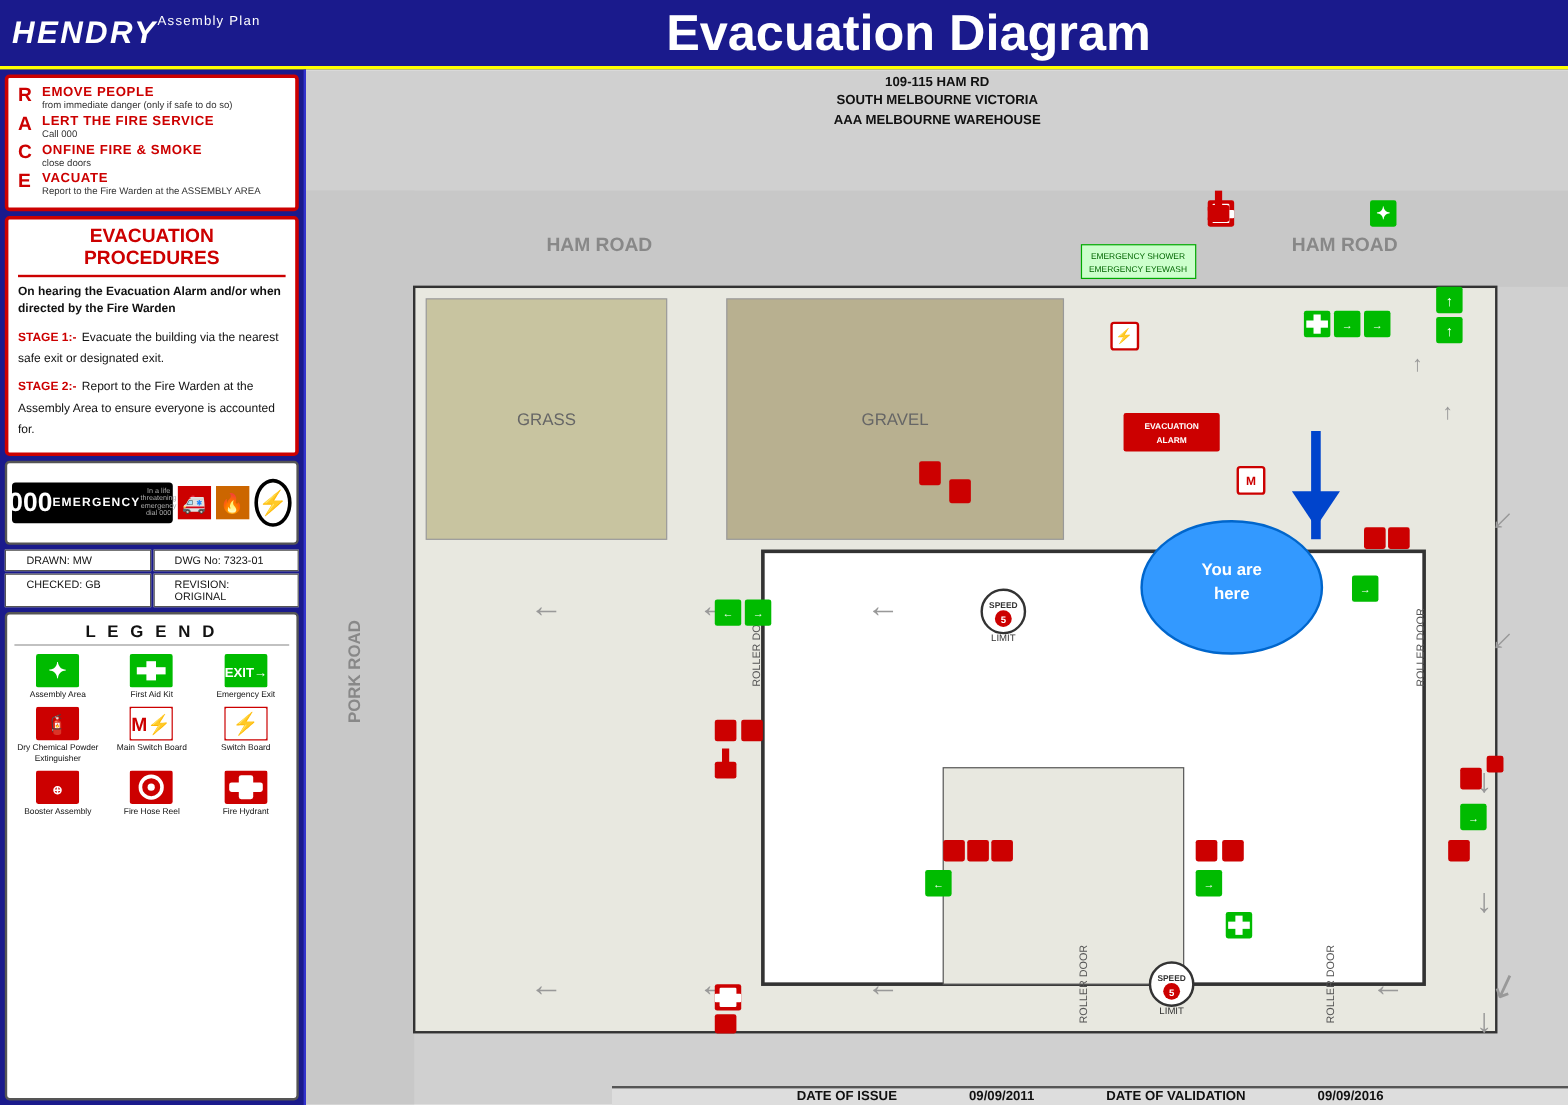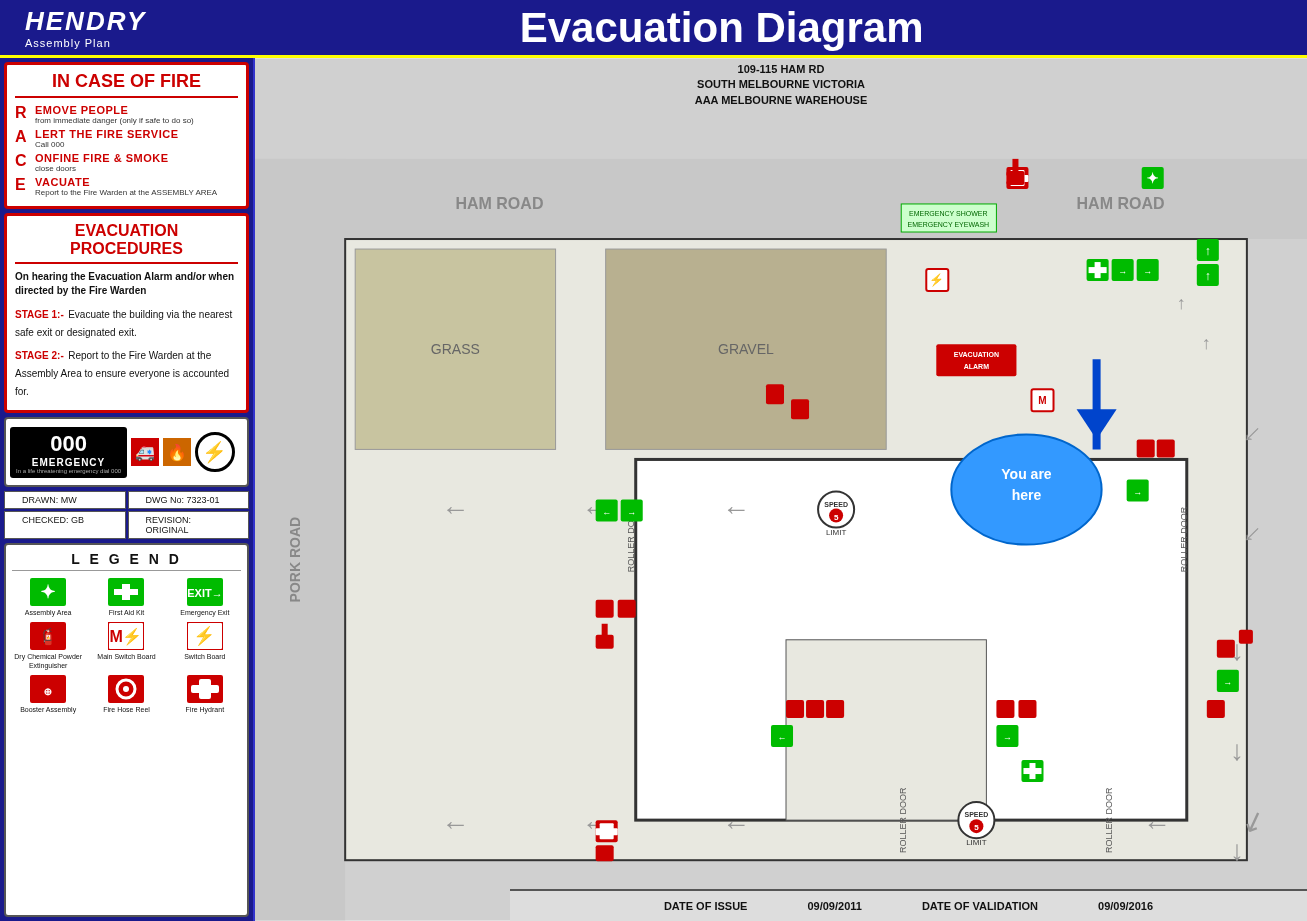--- a/index.html
+++ b/index.html
@@ -17,23 +17,22 @@
       background: #1a1a8c;
       display: flex;
       align-items: center;
       justify-content: space-between;
       padding: 4px 10px;
       border-bottom: 3px solid #ffff00;
       height: 58px;
     }
     .header-logo {
       display: flex;
-      flex-direction: column;
+      flex-direction: row;
       align-items: flex-start;
-      margin-left: 15px;
     }
     .logo-hendry {
       font-size: 26px;
       font-weight: 900;
       color: white;
       letter-spacing: 2px;
       font-style: italic;
     }
     .logo-sub {
       font-size: 11px;
@@ -158,23 +157,24 @@
       padding: 4px;
       gap: 4px;
       height: 70px;
     }
     .emergency-000 {
       background: black;
       color: white;
       padding: 4px 6px;
       border-radius: 3px;
       display: flex;
-      flex-direction: column;
+      flex-direction: row;
       align-items: center;
       min-width: 90px;
+      justify-content: center;
     }
     .em-000 {
       font-size: 22px;
       font-weight: 900;
       color: white;
     }
     .em-word {
       font-size: 10px;
       font-weight: bold;
       color: white;
@@ -296,40 +296,39 @@
       background: #ddd;
       border-top: 2px solid #555;
       display: flex;
       align-items: center;
       justify-content: center;
       gap: 60px;
       padding: 4px 10px;
       font-size: 11px;
       font-weight: bold;
       color: #111;
-      height: 32px;
+      height: 16px;
     }
   </style>
 </head>
 <body>
 
 <div class="header">
   <div class="header-logo">
     <span class="logo-hendry">HENDRY</span>
     <span class="logo-sub">Assembly Plan</span>
   </div>
   <div class="header-title">Evacuation Diagram</div>
 </div>
 
 <div class="main-layout">
 
   <div class="sidebar">
 
     <div class="fire-box">
-      <div class="fire-title">IN CASE OF FIRE</div>
       <div class="fire-item">
         <span class="fire-letter">R</span>
         <div class="fire-text-block">
           <div class="fire-main">EMOVE PEOPLE</div>
           <div class="fire-sub">from immediate danger (only if safe to do so)</div>
         </div>
       </div>
       <div class="fire-item">
         <span class="fire-letter">A</span>
         <div class="fire-text-block">

